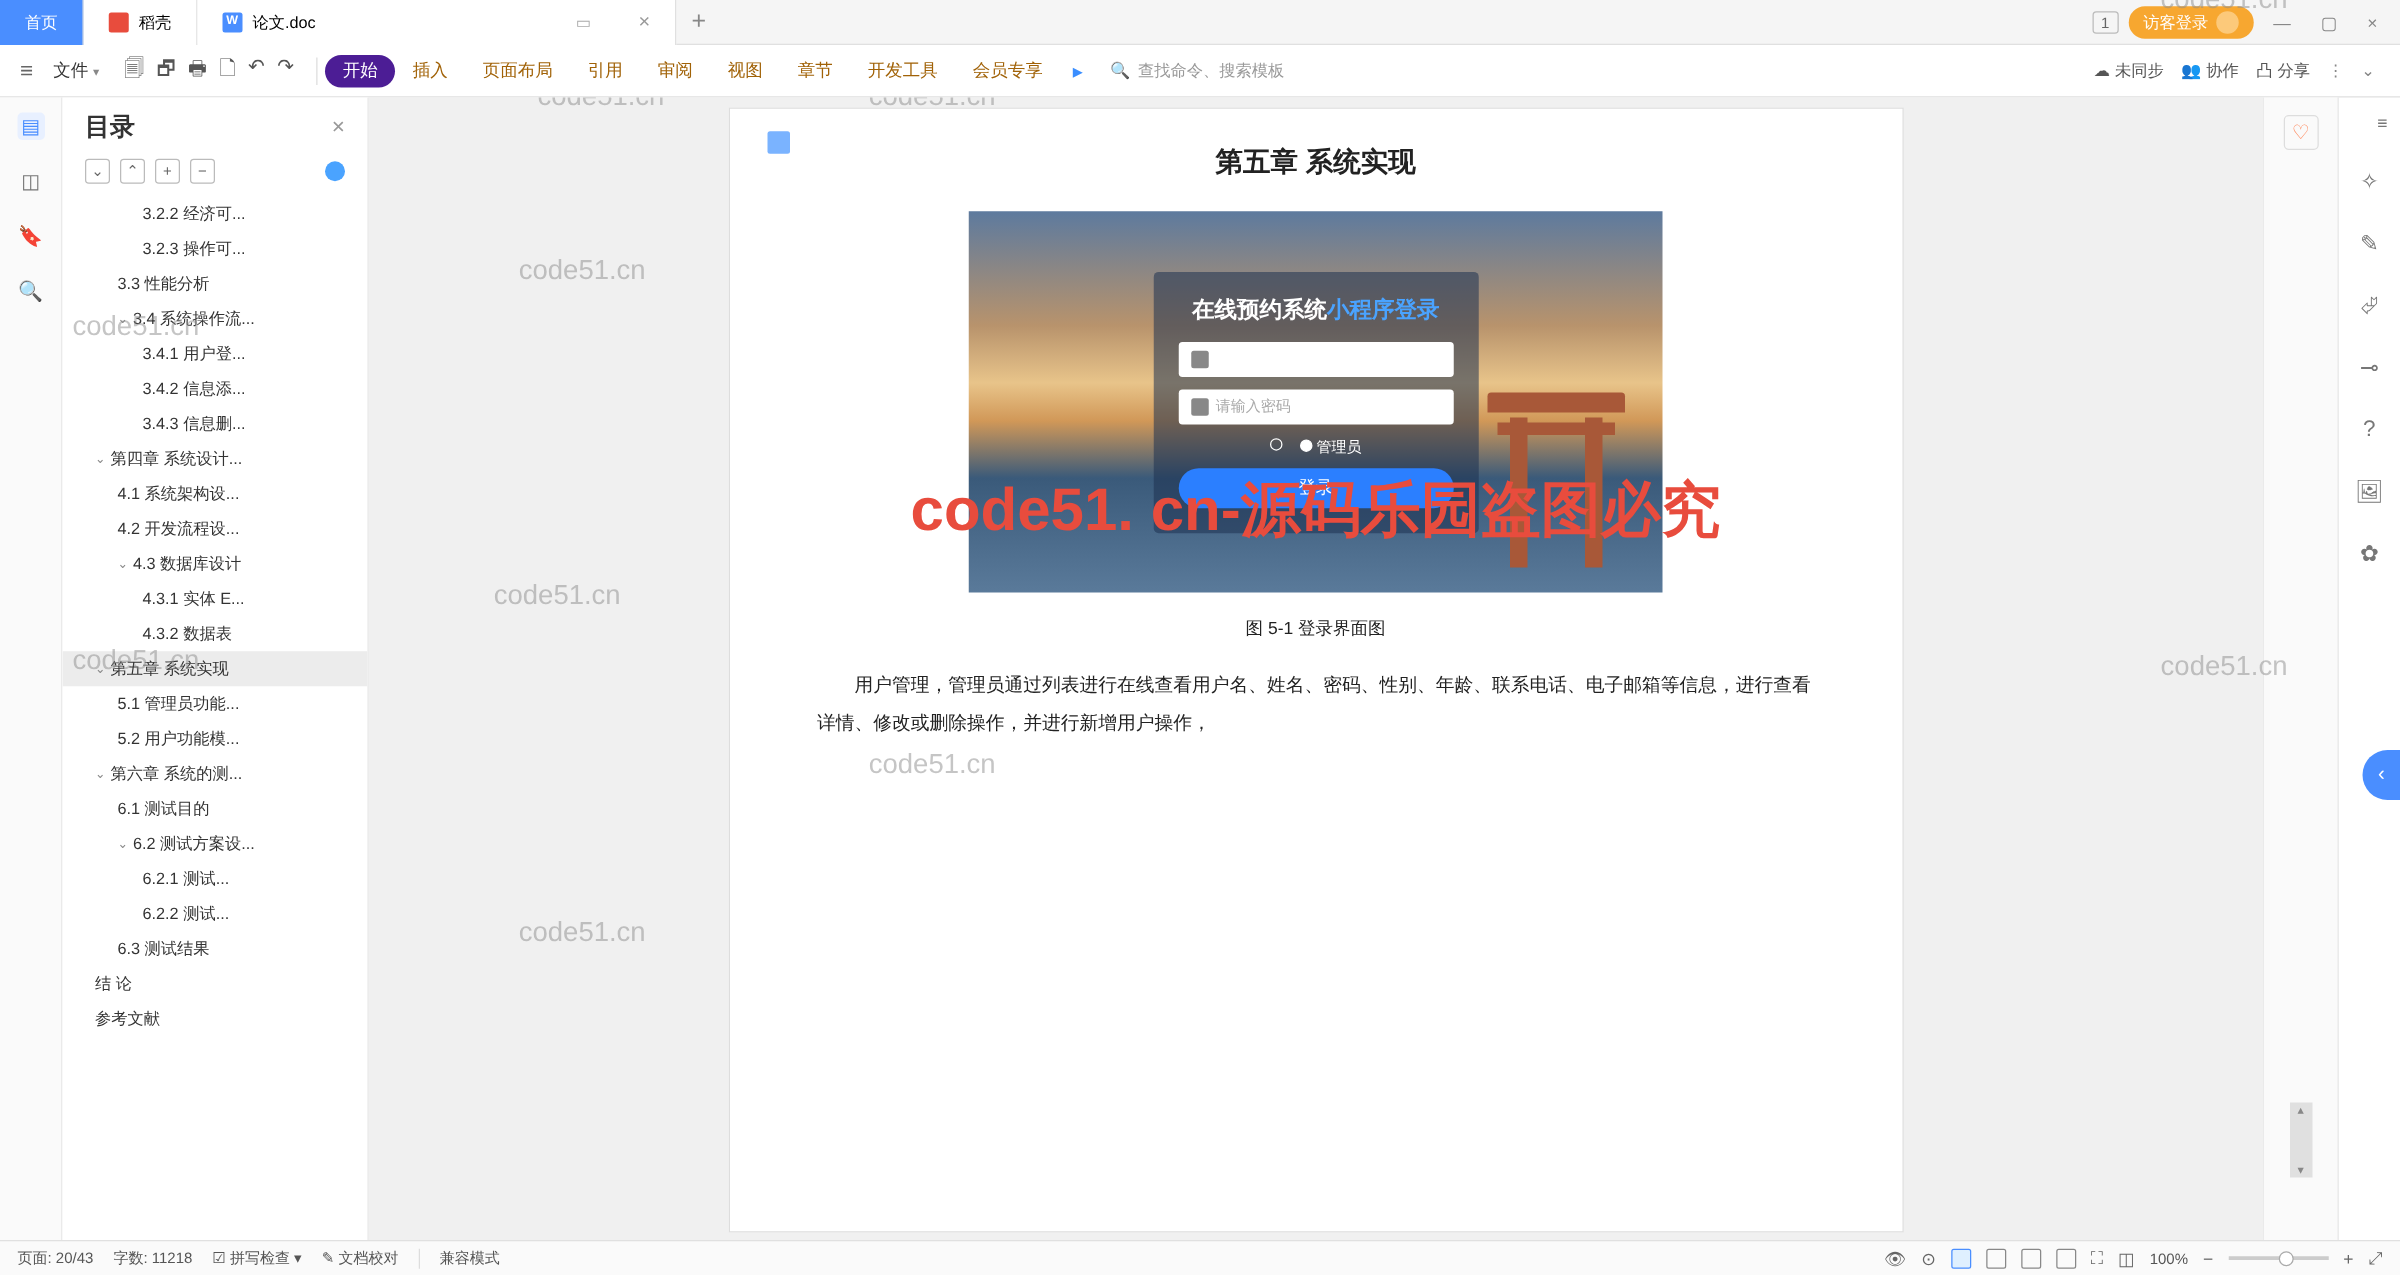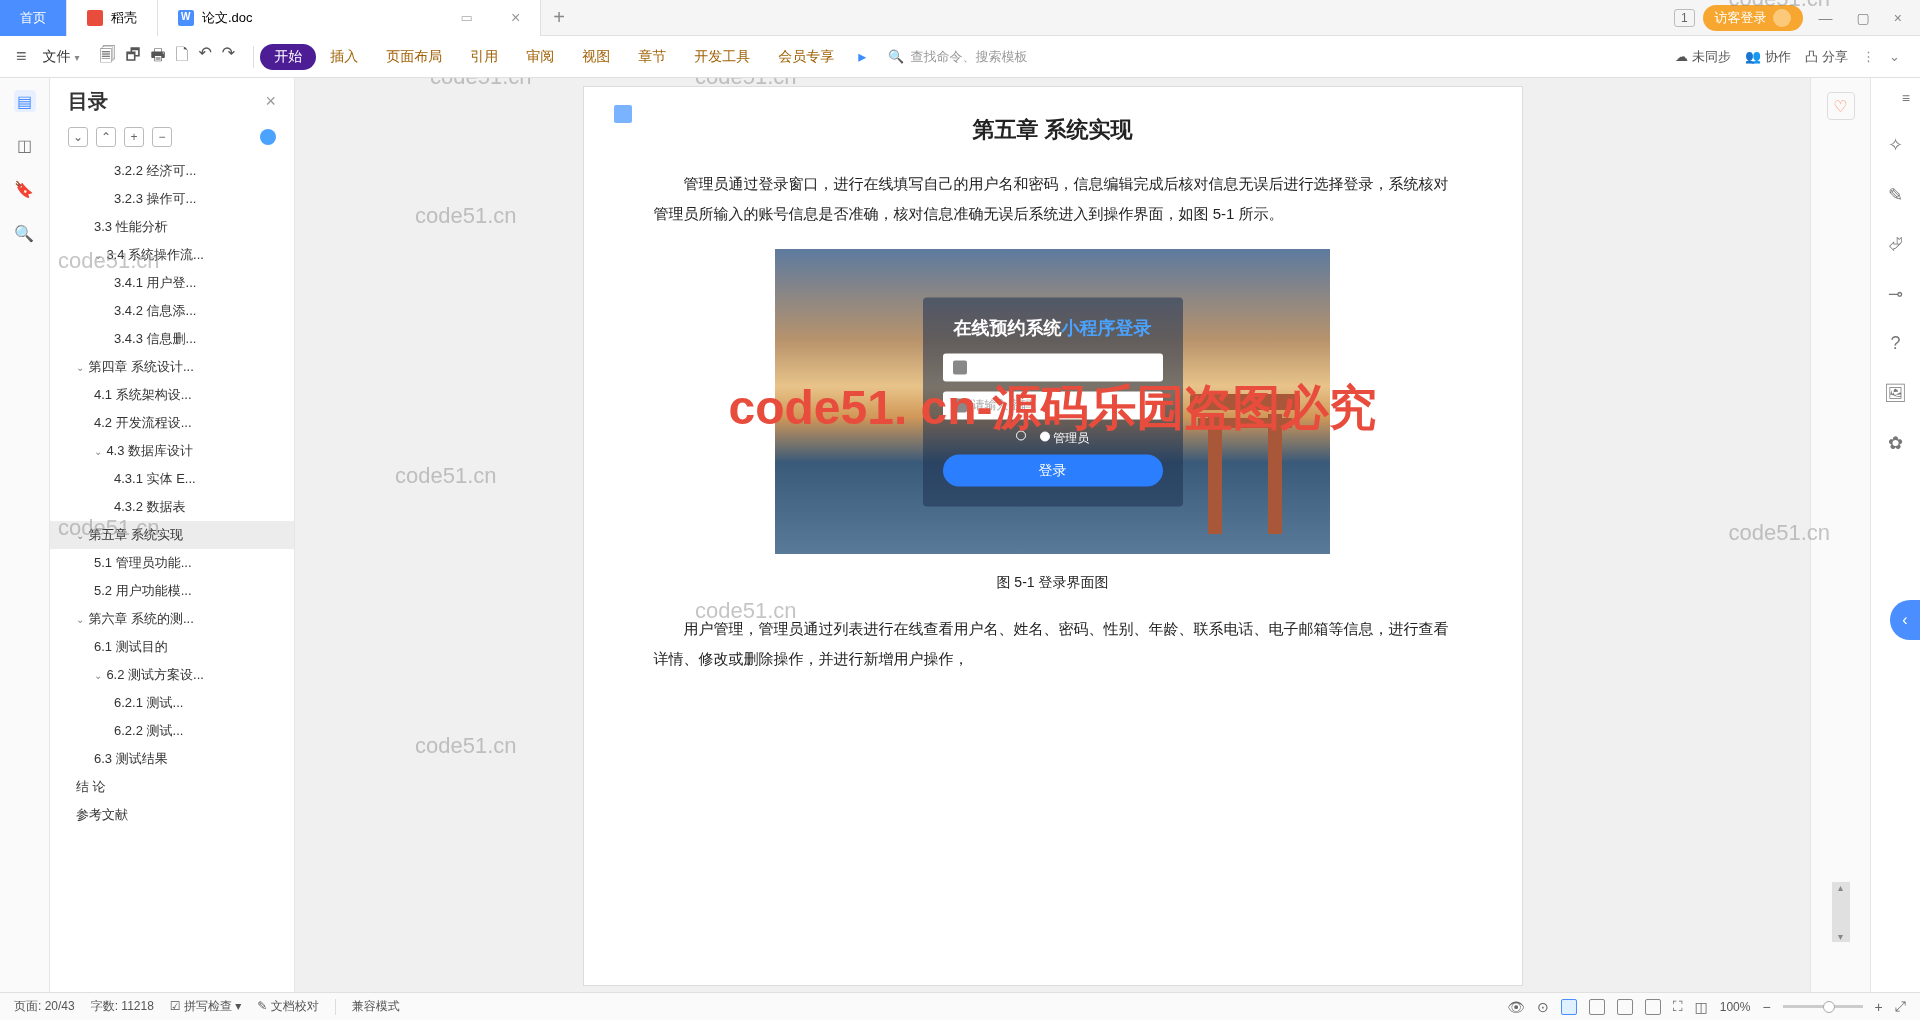--- a/index.html
+++ b/index.html
@@ -288,21 +288,20 @@
           <span>参考文献</span>
         </div>
       </div>
   </div>
 
   <div class="docarea">
     <div class="page-wrap">
       <div class="paper">
         <div class="paper-icon-tl"></div>
         <div class="sec-head">第五章  系统实现</div>
-        <div class="body-text">管理员通过登录窗口，进行在线填写自己的用户名和密码，信息编辑完成后核对信息无误后进行选择登录，系统核对管理员所输入的账号信息是否准确，核对信息准确无误后系统进入到操作界面，如图 5-1 所示。</div>
 
         <div class="shot">
           <div class="shot-panel">
             <div class="shot-title">
               <span>在线预约系统</span><span class="blue">小程序登录</span>
             </div>
             <div class="shot-input">
               <span class="ic"></span>
             </div>
             <div class="shot-input">

